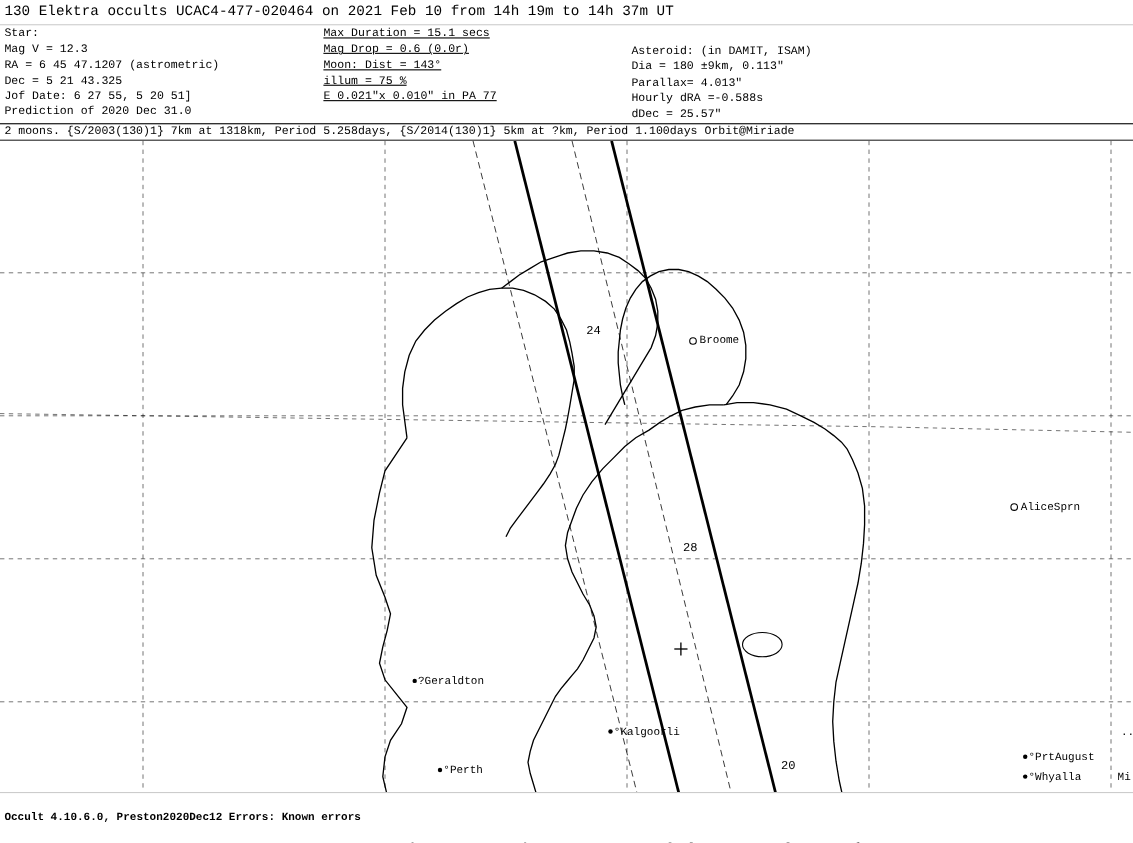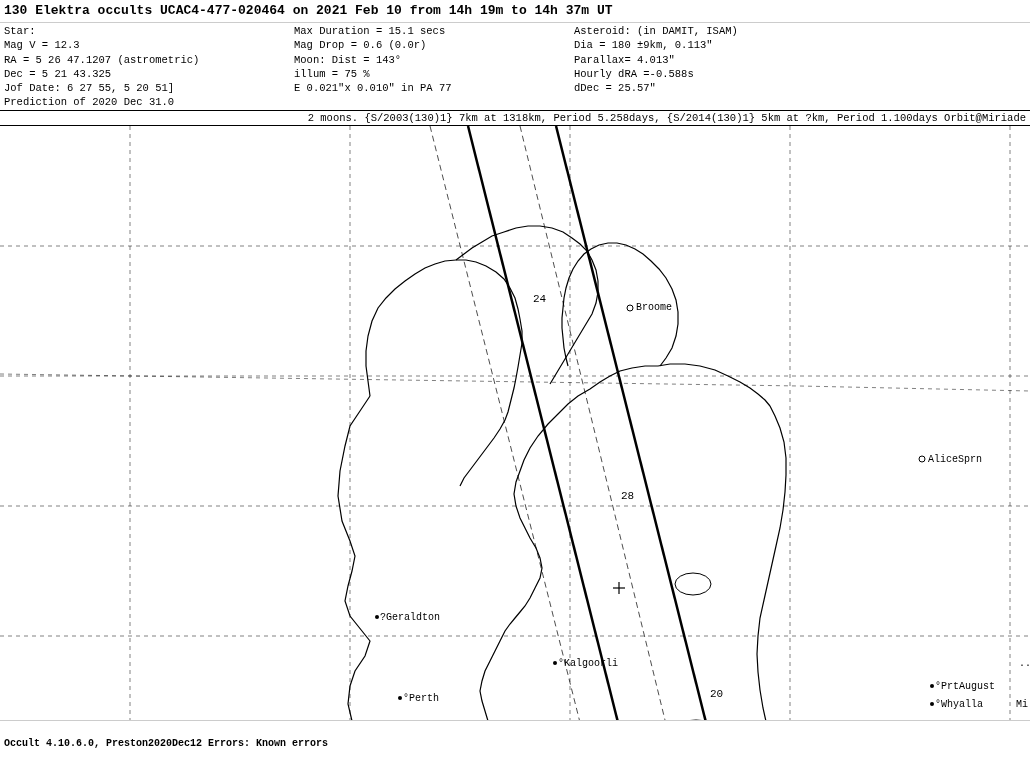--- a/index.html
+++ b/index.html
@@ -14,48 +14,49 @@
       position: relative;
     }
     #header {
       background: #fff;
       border-bottom: 1px solid #ccc;
       padding: 2px 4px;
       line-height: 1.4;
     }
     #header .title-line {
       font-size: 13px;
-      font-weight: bold;
+      font-weight: normal;
       color: #000;
     }
     #info-bar {
       display: flex;
       flex-direction: row;
       padding: 1px 4px;
       border-bottom: 1px solid #000;
       font-size: 10.5px;
       line-height: 1.35;
     }
     #info-left {
       flex: 0 0 280px;
     }
     #info-middle {
       flex: 0 0 280px;
       padding-left: 10px;
+      text-decoration: underline;
     }
     #info-right {
       flex: 1;
       padding-left: 10px;
+      margin-top: 16px;
     }
     #moons-bar {
       border-bottom: 1px solid #000;
       padding: 1px 4px;
       font-size: 10.5px;
       color: #000;
-      text-align: right;
     }
     #map-area {
       position: relative;
       width: 1030px;
       height: 676px;
       background: #fff;
       overflow: hidden;
     }
     #map-svg {
       position: absolute;
@@ -82,21 +83,21 @@
 <div id="header">
   <div class="title-line">
     <span>130 Elektra occults UCAC4-477-020464 on 2021 Feb 10 from 14h 19m to 14h 37m UT</span>
   </div>
 </div>
 
 <div id="info-bar">
   <div id="info-left">
     <div>Star:</div>
     <div>Mag V = 12.3</div>
-    <div>RA  =  5 26 47.1207 (astrometric)</div>
+    <div>RA  =  6 45 47.1207 (astrometric)</div>
     <div>Dec =  5 21 43.325</div>
     <div>Jof Date:  6 27 55,   5 20 51]</div>
     <div>Prediction of 2020 Dec 31.0</div>
   </div>
   <div id="info-middle">
     <div>Max Duration = 15.1 secs</div>
     <div>Mag Drop =  0.6 (0.0r)</div>
     <div>Moon:   Dist = 143°</div>
     <div>          illum =  75 %</div>
     <div>E 0.021"x 0.010" in PA 77</div>

